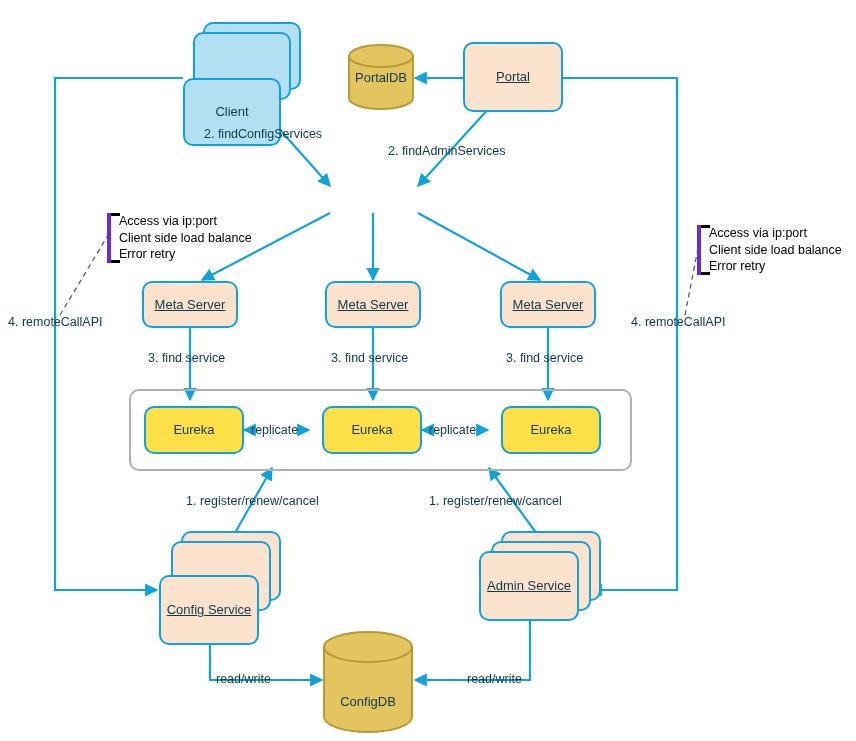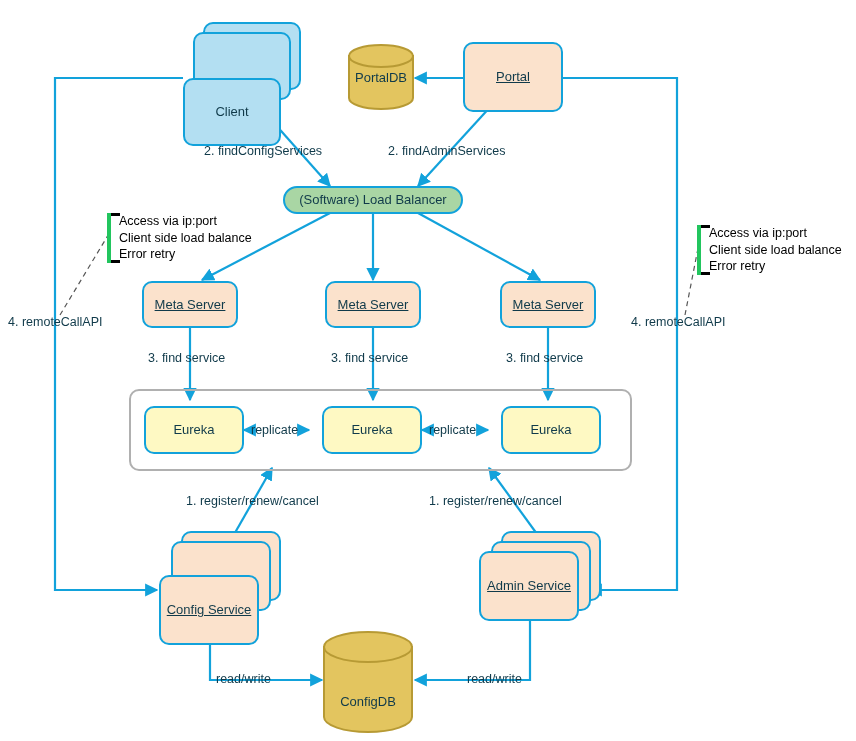--- a/index.html
+++ b/index.html
@@ -43,41 +43,41 @@
   .stack-ghost {
     position: absolute;
     box-sizing: border-box;
     border: 2px solid #12A2DB;
     border-radius: 10px;
     z-index: 3;
   }
   .fill-client { background: #B3DFF2; }
   .fill-peach  { background: #FBE2CC; text-decoration: underline; }
   .fill-green  { background: #A9D6A4; }
-  .fill-yellow { background: #fef9c3; }
+  .fill-yellow { background: #fde047; }
   .lb-shape {
     border-radius: 18px;
   }
   .edge-label {
     position: absolute;
     color: #103A4A;
     font-size: 12.5px;
     line-height: 1.25;
     white-space: nowrap;
     z-index: 8;
   }
   .callout {
     position: absolute;
     z-index: 9;
     font-size: 12.5px;
     line-height: 1.33;
     color: #000000;
     white-space: nowrap;
     padding-left: 8px;
-    border-left: 4px solid #22c55e;
+    border-left: 4px solid #6d28d9;
   }
   .callout::before, .callout::after {
     content: "";
     position: absolute;
     left: 0;
     width: 9px;
     height: 3px;
     background: #000000;
   }
   .callout::before { top: 0; }
@@ -168,26 +168,23 @@
       <path d="M 2 13 L 2 55 A 32 11 0 0 0 66 55 L 66 13 Z" fill="#E3C55F" stroke="#B79A34" stroke-width="2"></path>
       <ellipse cx="34" cy="13" rx="32" ry="11" fill="#E3C55F" stroke="#B79A34" stroke-width="2"></ellipse>
     </svg>
     <div class="cyl-label" style="top:27px;">PortalDB</div>
   </div>
 
   <div class="node rbox fill-peach" style="left:463px; top:42px; width:100px; height:70px;">
     <span>Portal</span>
   </div>
 
-  <div class="edge-label" style="left:204px; top:144px;text-align:center;">2. findConfigServices</div>
+  <div class="edge-label" style="left:204px; top:127px;text-align:center;">2. findConfigServices</div>
   <div class="edge-label" style="left:388px; top:144px;">2. findAdminServices</div>
 
-  <div class="node rbox lb-shape fill-green" style="left:283px; top:186px; width:180px; height:28px;">
-    <span>(Software) Load Balancer</span>
-  </div>
 
   <div class="callout" style="left:107px; top:213px;">
     <div>Access via ip:port</div>
     <div>Client side load balance</div>
     <div>Error retry</div>
   </div>
 
   <div class="callout" style="left:697px; top:225px;">
     <div>Access via ip:port</div>
     <div>Client side load balance</div>

